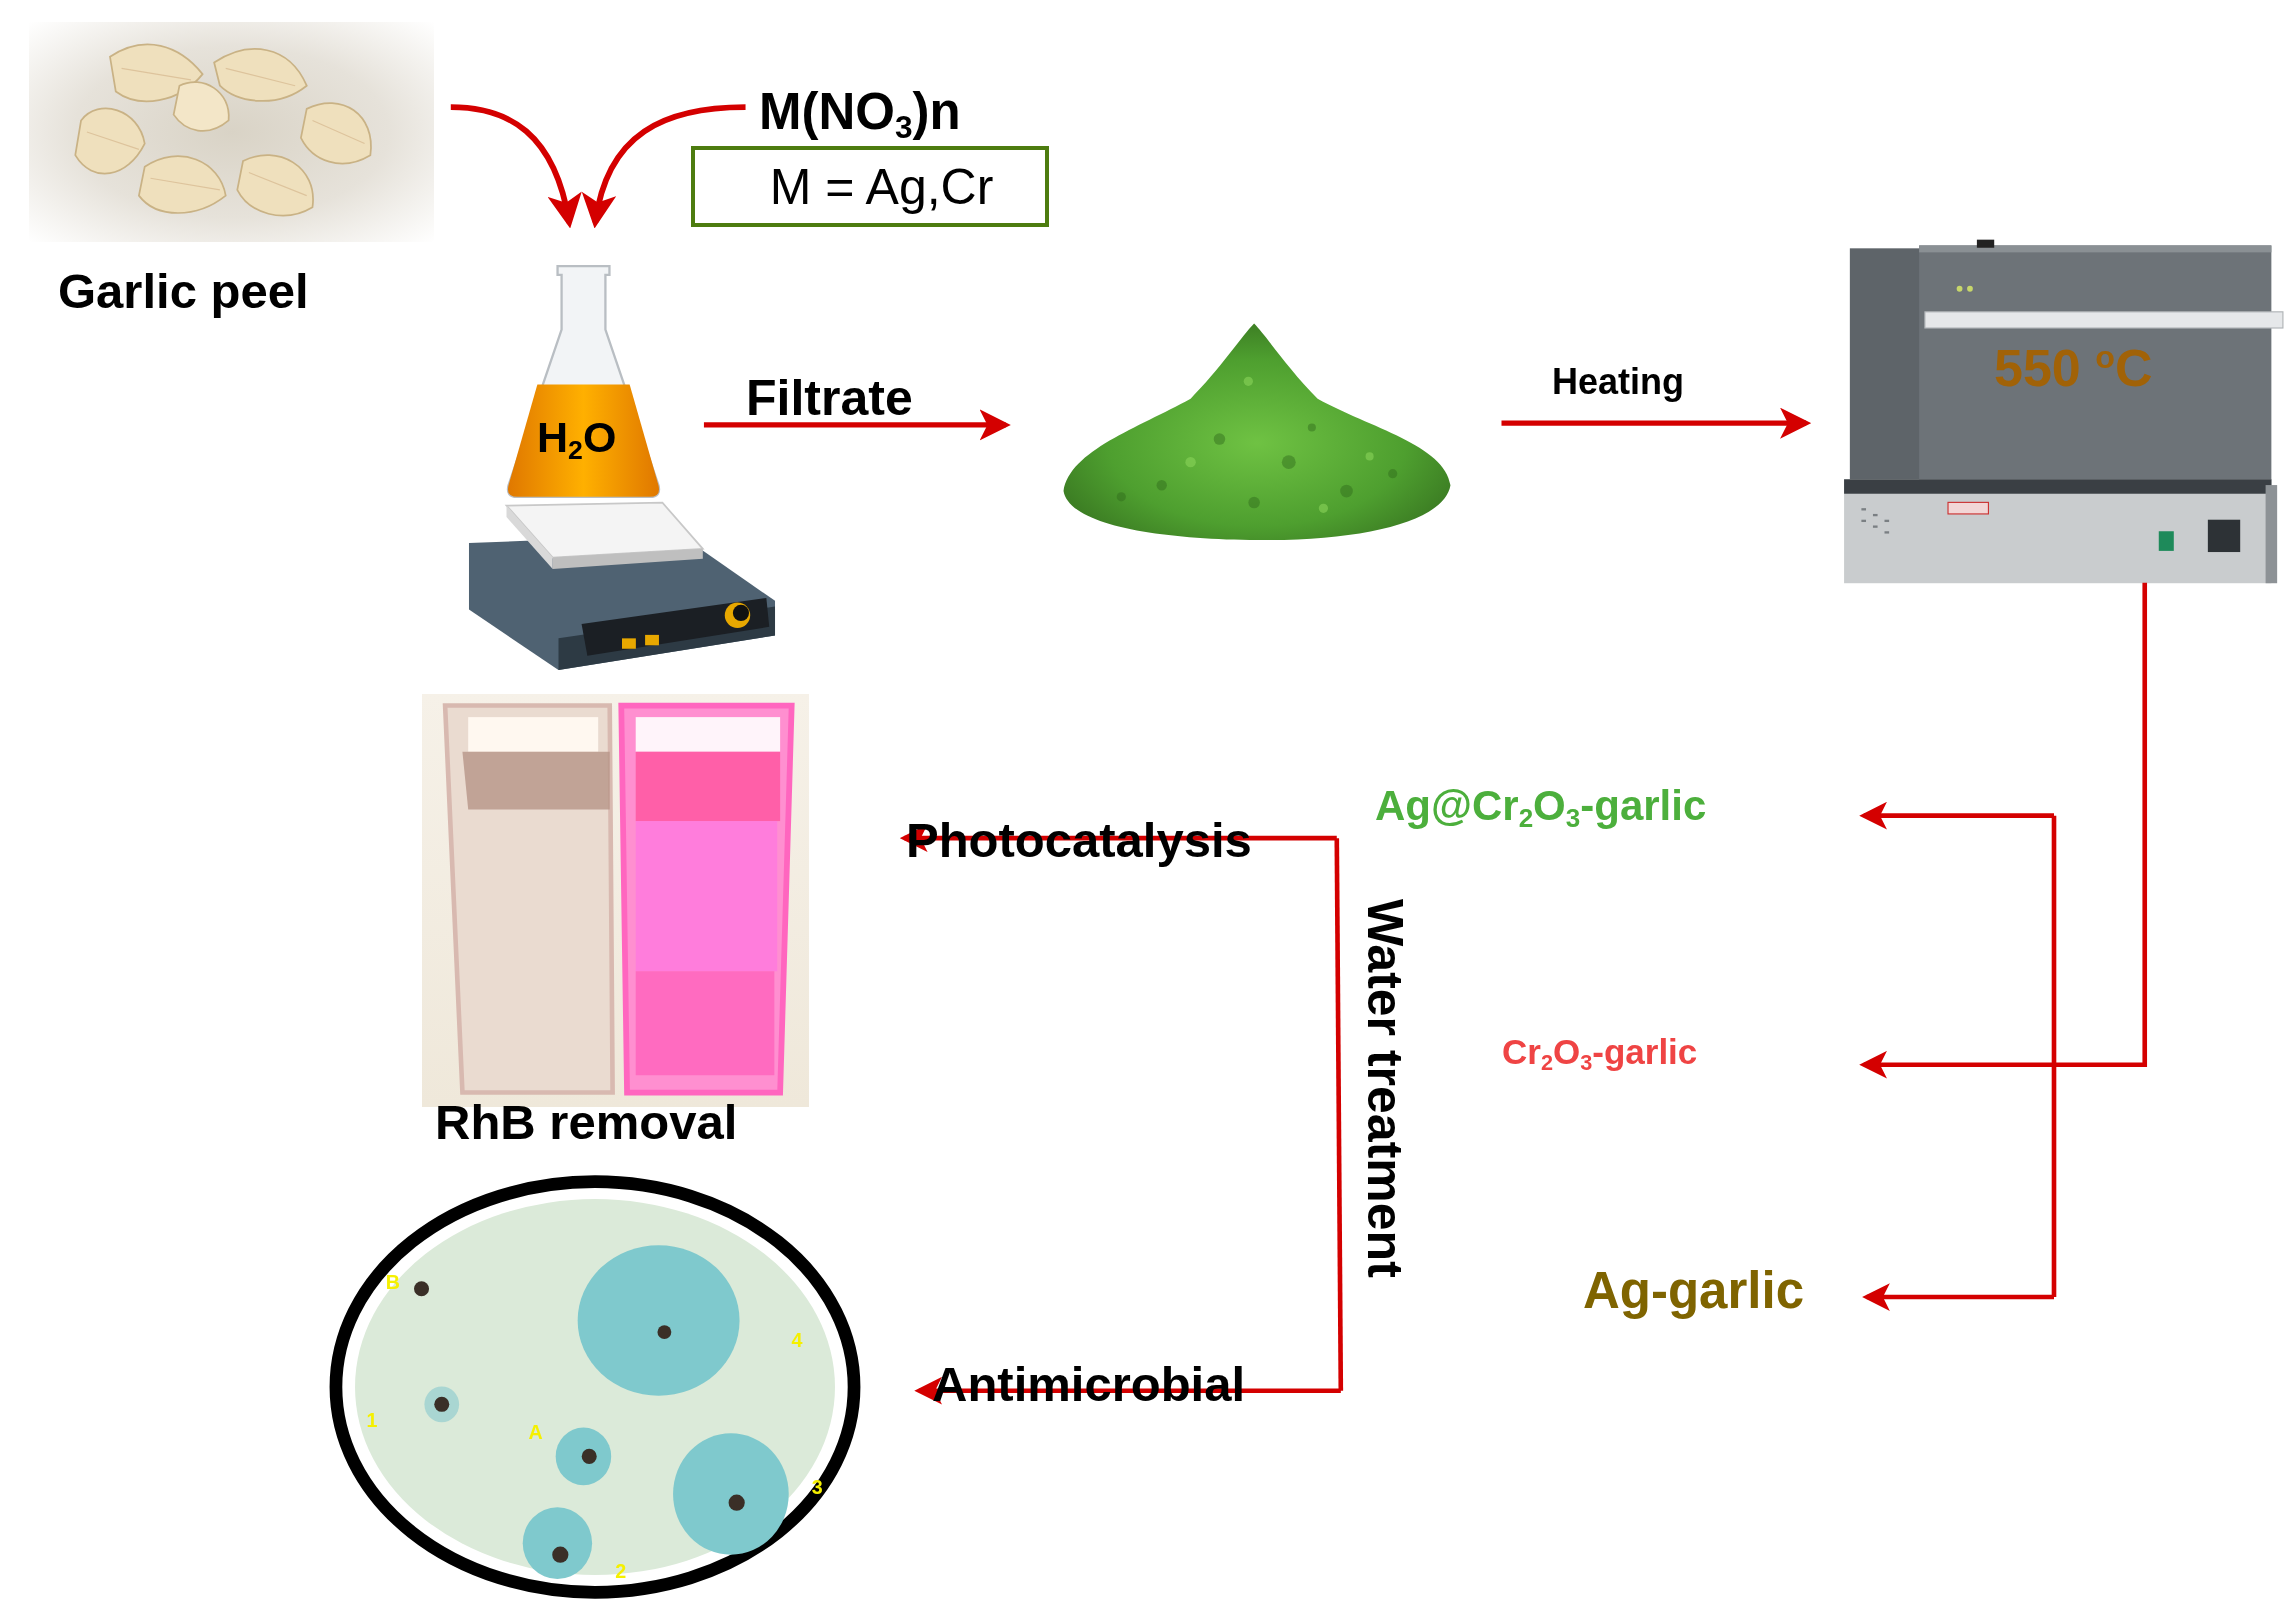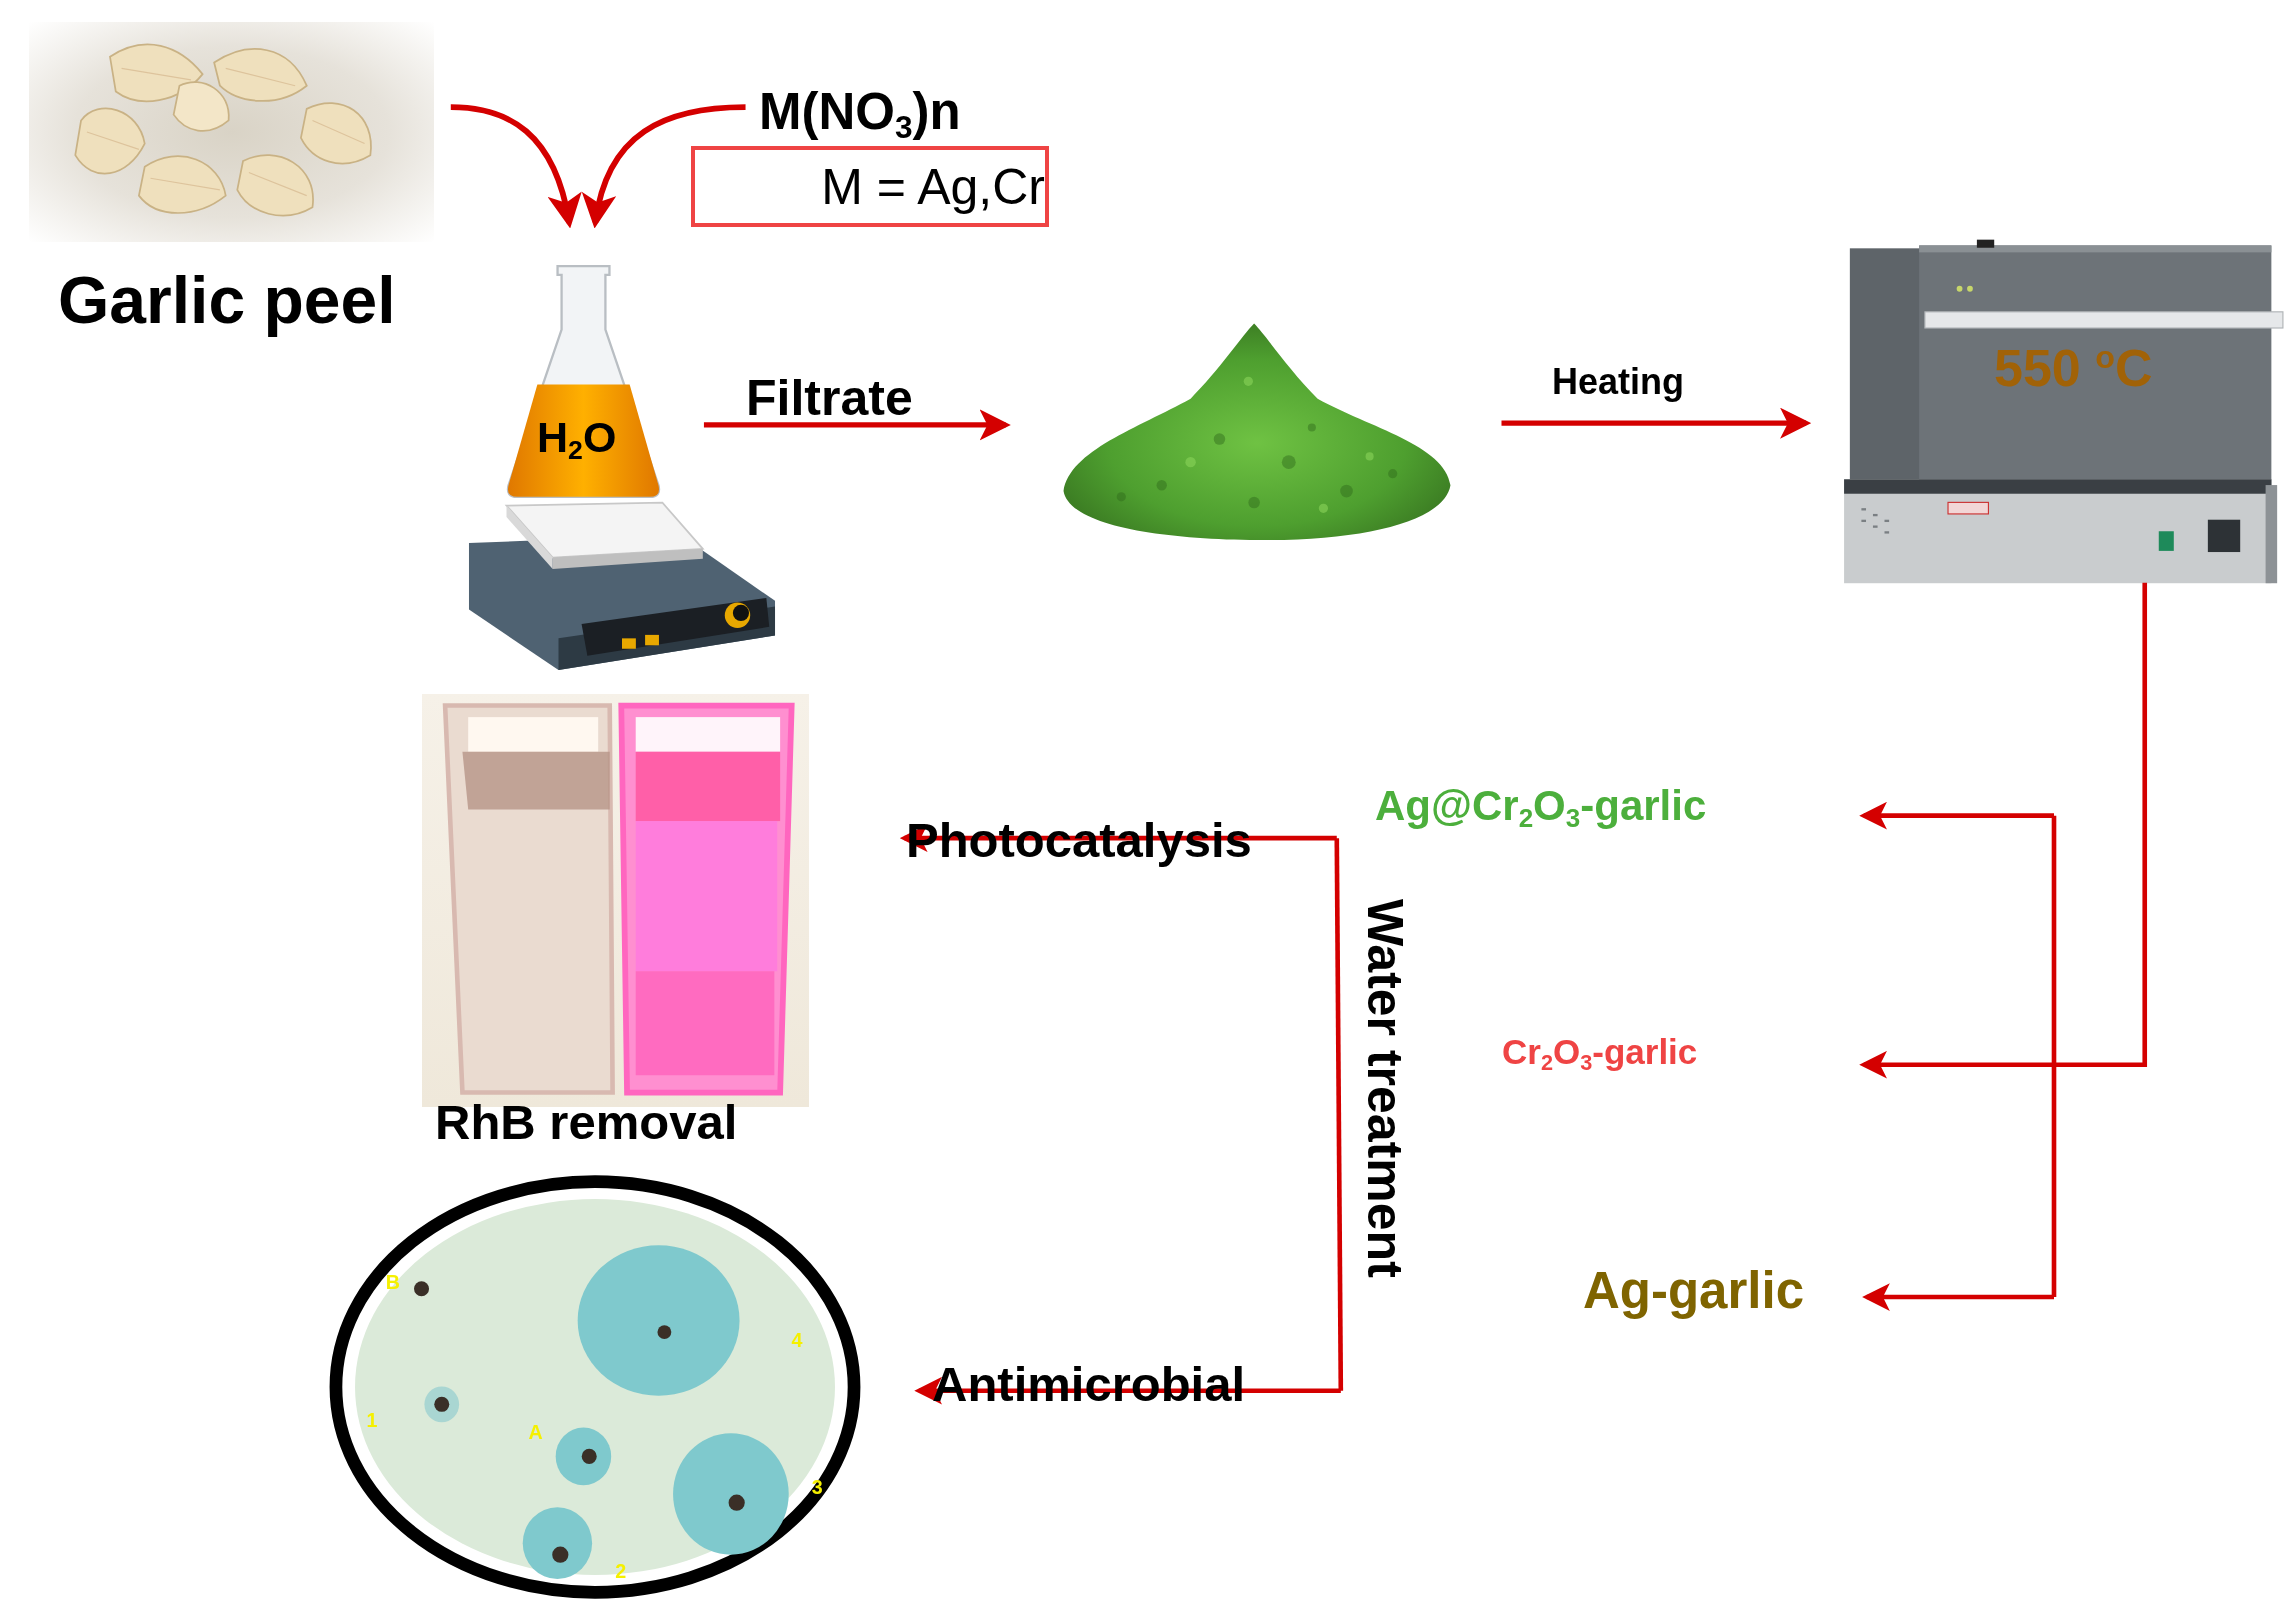--- a/index.html
+++ b/index.html
@@ -28,26 +28,26 @@
     <g stroke="#d6b88f" stroke-width="2" fill="none" opacity="0.7">
       <path d="M160 80 L280 100"></path>
         <path d="M340 80 L460 110"></path>
       <path d="M100 190 L190 220"></path>
         <path d="M490 170 L580 210"></path>
       <path d="M210 270 L330 290"></path>
         <path d="M380 260 L480 300"></path>
     </g>
   </svg>
 </div>
-<div class="lbl" style="left:58px; top:267px; font-size:66px;">Garlic peel</div>
+<div class="lbl" style="left:58px; top:267px; font-size:49px;">Garlic peel</div>
 
 <div class="lbl" style="left:751px; top:86px; font-size:51px;margin-left:8px;">
   <span>M(NO</span><sub>3</sub><span>)n</span>
 </div>
-<div class="abs" style="left:691px; top:146px; width:358px; height:81px; border:4px solid #ef4444; box-sizing:border-box; display:flex; align-items:center; justify-content:flex-end;">
+<div class="abs" style="left:691px; top:146px; width:358px; height:81px; border:4px solid #4d7c0f; box-sizing:border-box; display:flex; align-items:center; justify-content:center;">
   <span style="font-size:50px; color:#000; white-space:nowrap; padding-left:23px;">M = Ag,Cr</span>
 </div>
 
 <div class="abs" style="left:497px; top:260px; width:173px; height:243px;">
   <svg width="173" height="243" viewBox="0 0 300 420">
     <defs>
       <linearGradient id="liq" x1="0" x2="1">
         <stop offset="0" stop-color="#e07800"></stop>
           <stop offset="0.5" stop-color="#ffb000"></stop>
           <stop offset="1" stop-color="#e07800"></stop>

